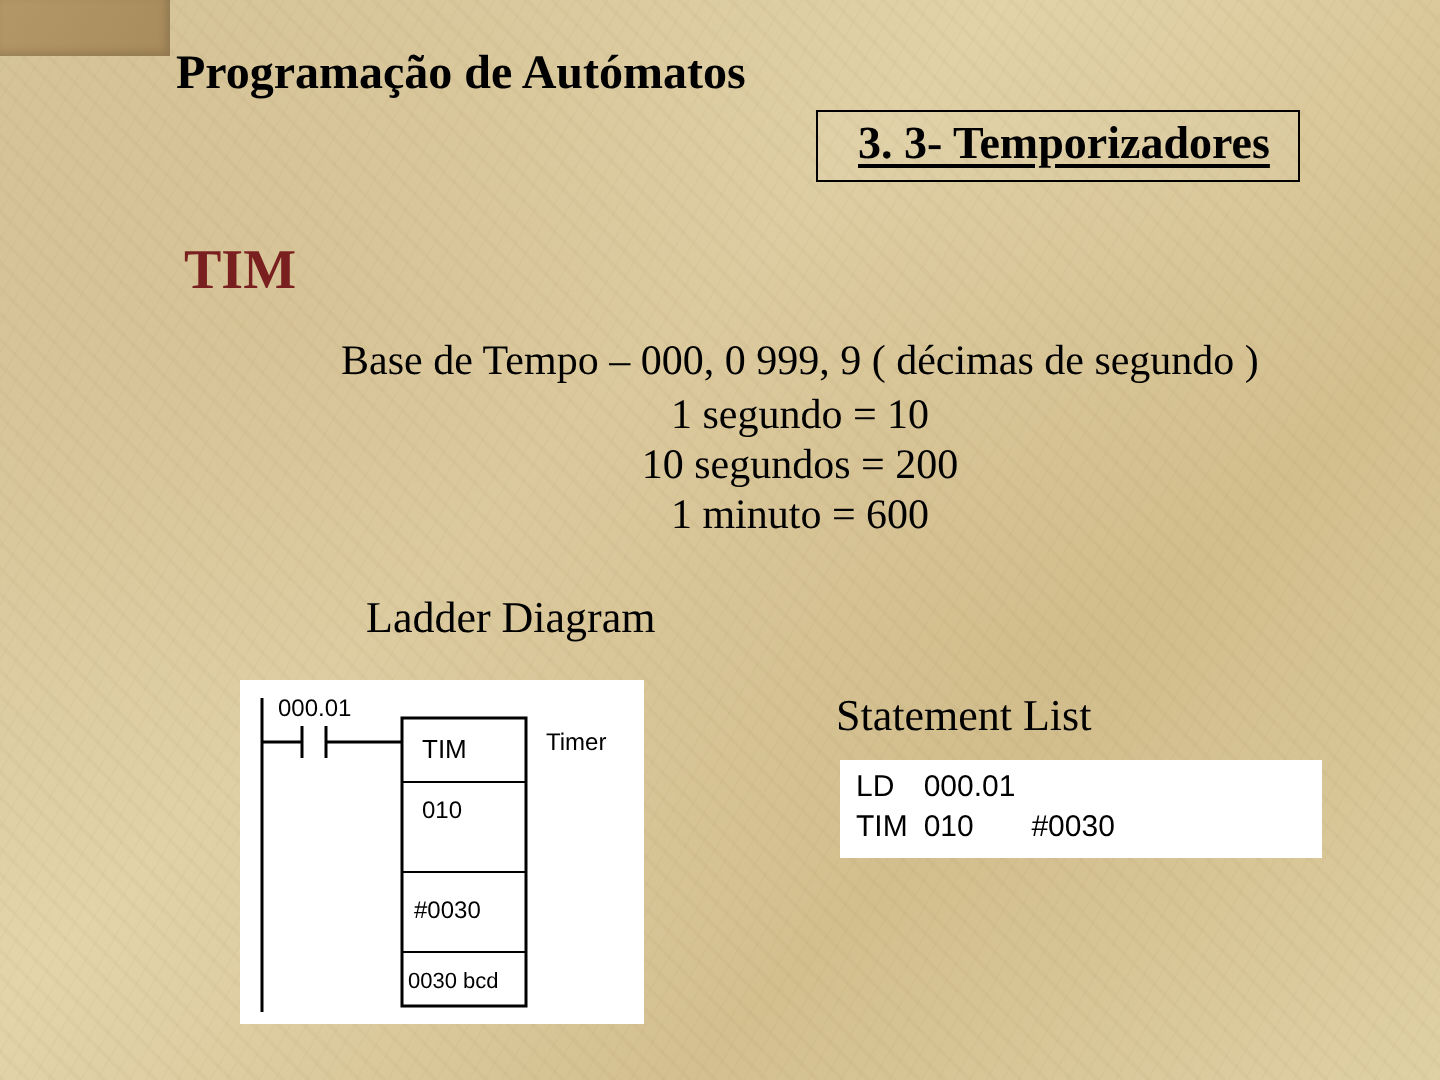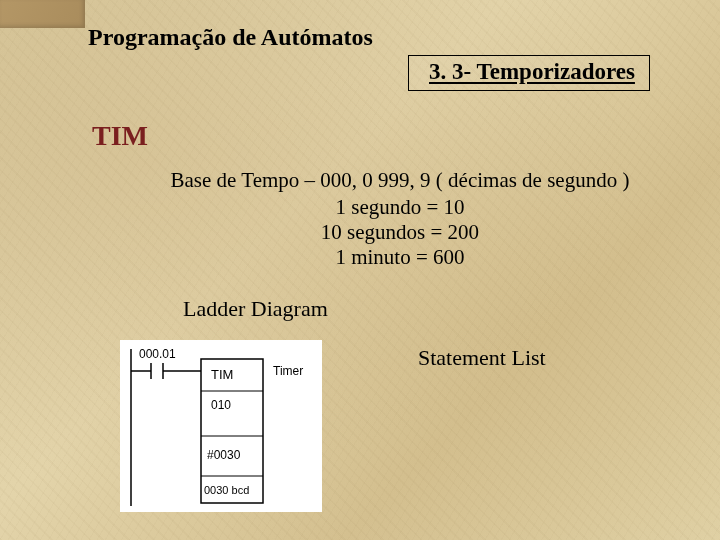--- a/index.html
+++ b/index.html
@@ -147,13 +147,29 @@
       <line x1="80" y1="135" x2="142" y2="135" stroke="#000" stroke-width="1"></line>
       <text x="90" y="38" font-family="Arial" font-size="13">TIM</text>
       <text x="90" y="68" font-family="Arial" font-size="12">010</text>
       <text x="86" y="118" font-family="Arial" font-size="12">#0030</text>
       <text x="83" y="153" font-family="Arial" font-size="11">0030 bcd</text>
 
       <text x="152" y="34" font-family="Arial" font-size="12">Timer</text>
     </svg>
   </div>
 
+  <div class="stlist">
+    <table>
+      <tbody>
+          <tr>
+        <td>LD</td>
+        <td>000.01</td>
+        <td></td>
+      </tr>
+      <tr>
+        <td>TIM</td>
+        <td>010</td>
+        <td>#0030</td>
+      </tr>
+    </tbody>
+      </table>
+  </div>
 </div>
 
 </body></html>

